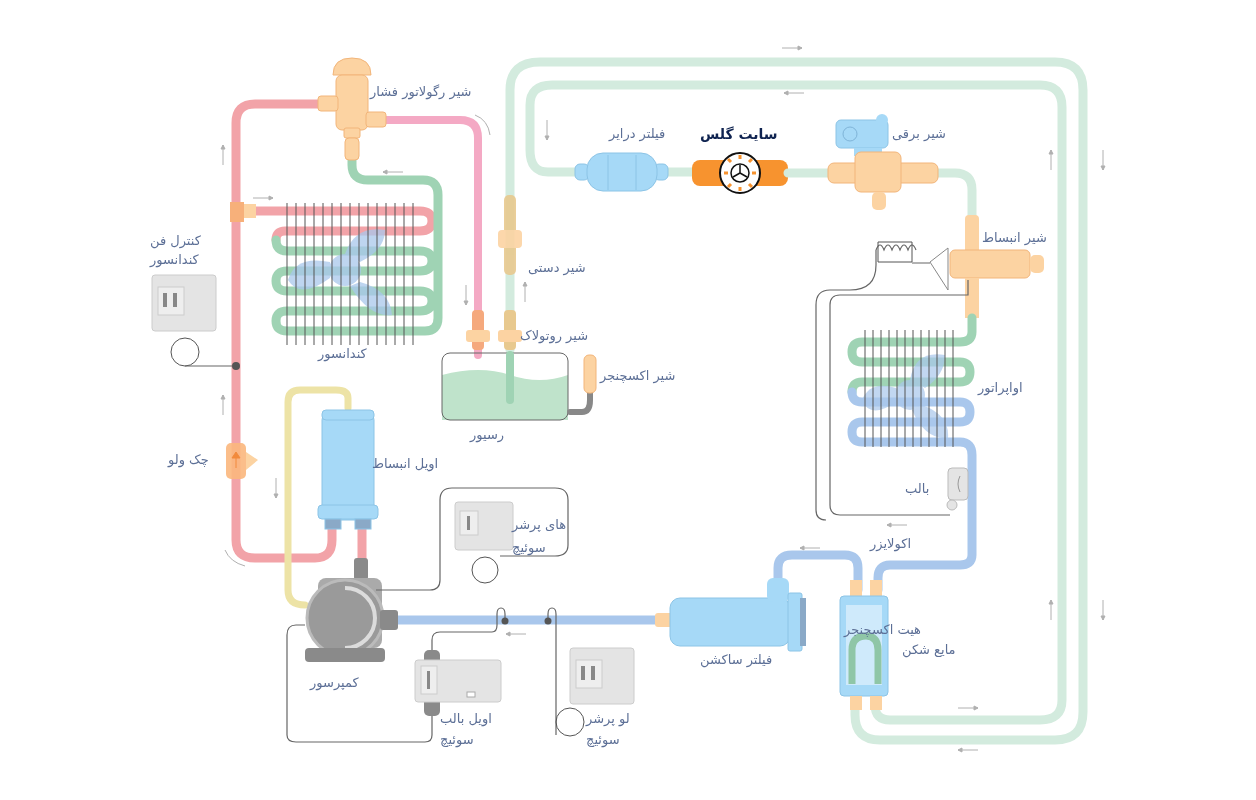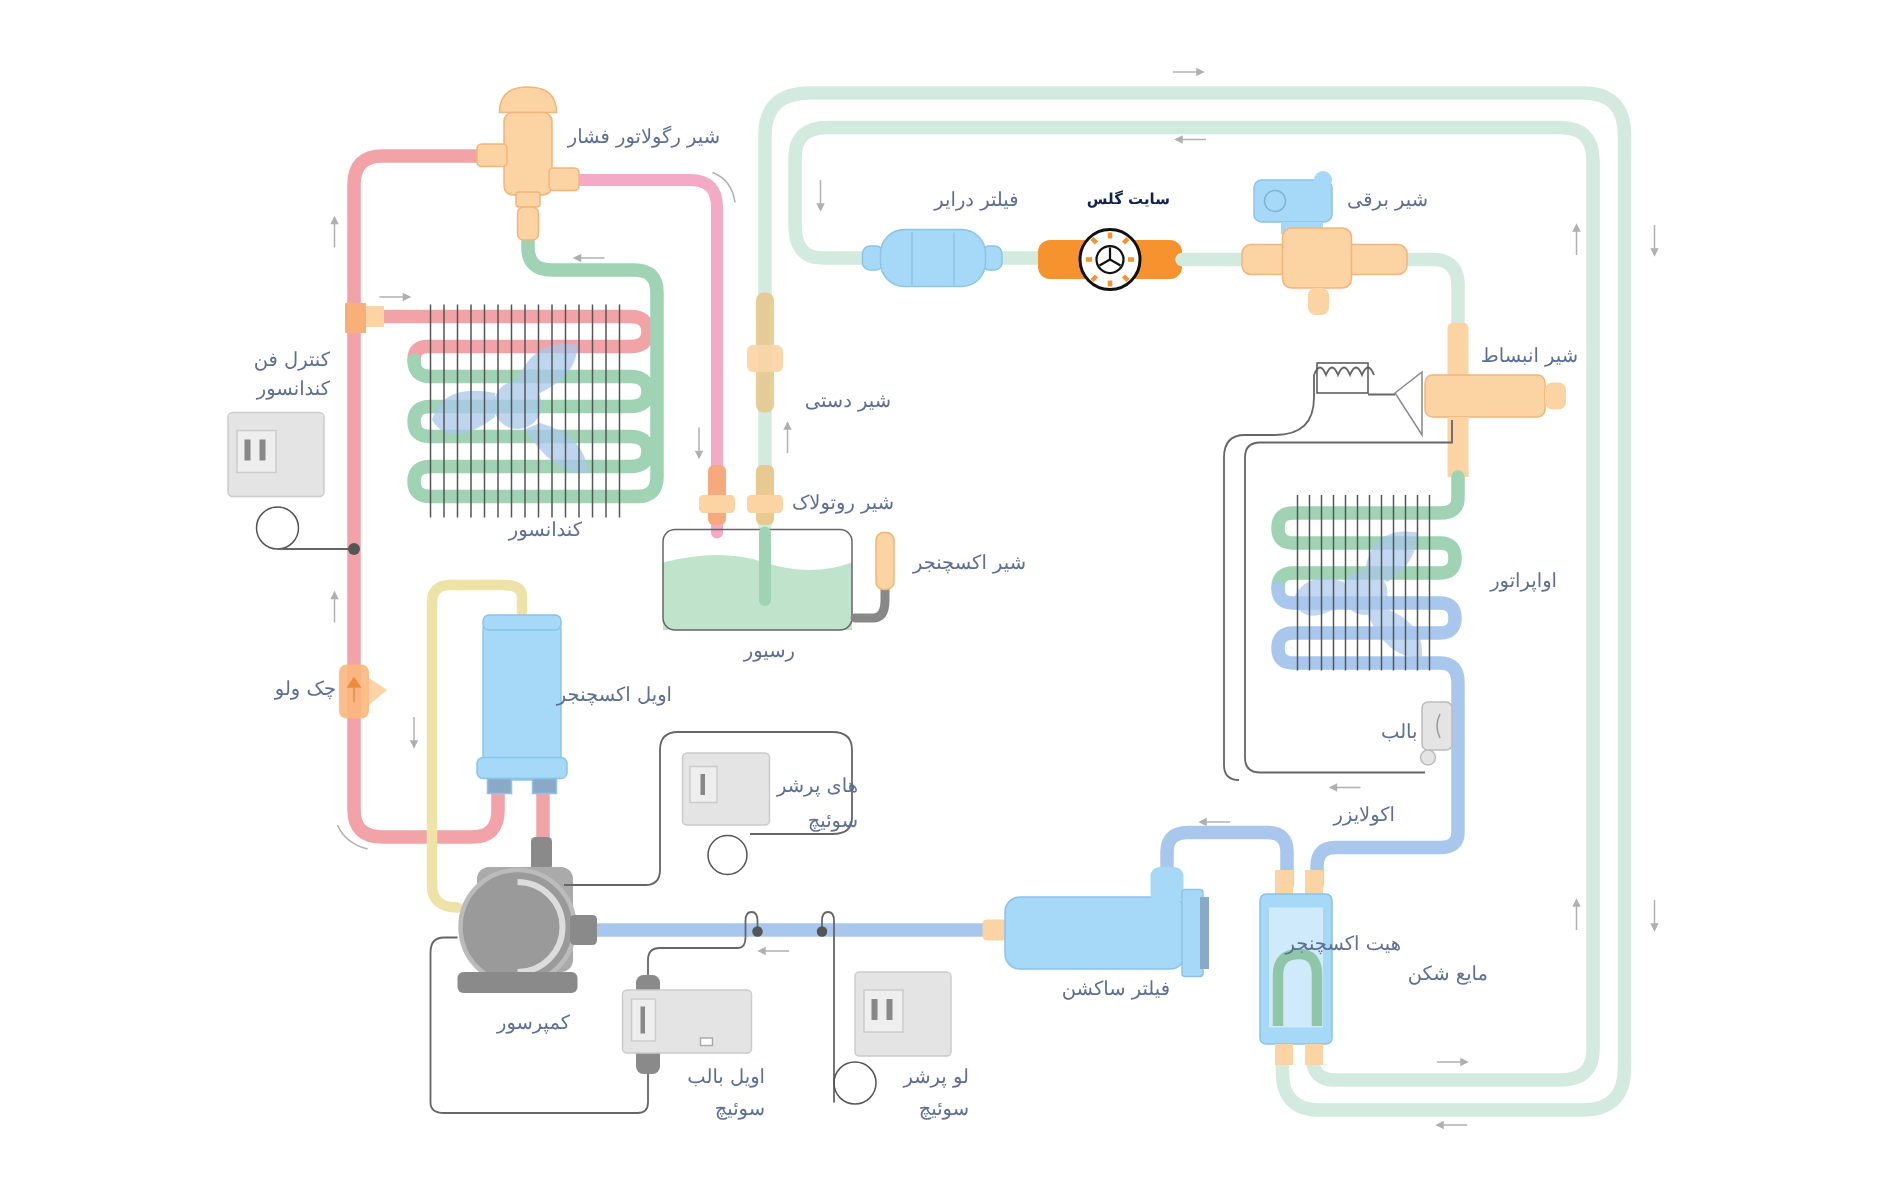--- a/index.html
+++ b/index.html
@@ -1,19 +1,19 @@
 <!DOCTYPE html>
 <html><head>
 <meta charset="utf-8">
 <style>
   html, body { margin:0; padding:0; background:#ffffff; }
   body { width:1256px; height:800px; position:relative; overflow:hidden; font-family:"DejaVu Sans", sans-serif; }
   #diagram { position:absolute; left:0; top:0; width:1256px; height:800px; }
-  .lbl { position:absolute; color:#5c6f96; font-size:13px; direction:rtl; text-align:right; white-space:nowrap; line-height:20px; }
-  .lbl.dark { color:#0f2350; font-weight:bold; font-size:10px; }
+  .lbl { position:absolute; color:#5c6f96; font-size:13px; direction:rtl; text-align:left; white-space:nowrap; line-height:20px; }
+  .lbl.dark { color:#0f2350; font-weight:bold; font-size:14px; }
   .pipe { fill:none; stroke-linecap:round; stroke-linejoin:round; }
   .wire { fill:none; stroke:#666; stroke-width:1.2; }
   .fin { stroke:#555; stroke-width:1; }
 </style>
 </head>
 <body>
 
 <svg id="diagram" viewBox="0 0 1256 800" xmlns="http://www.w3.org/2000/svg">
 
   <g>
@@ -327,21 +327,21 @@
 <div class="lbl" style="left:892px;top:124px;width:60px;">شیر برقی</div>
 <div class="lbl" style="left:982px;top:228px;width:70px;">شیر انبساط</div>
 <div class="lbl" style="left:528px;top:229px;width:66px;margin-top:29px;">شیر دستی</div>
 <div class="lbl" style="left:520px;top:326px;width:76px;">شیر روتولاک</div>
 <div class="lbl" style="left:600px;top:366px;width:84px;">شیر اکسچنجر</div>
 <div class="lbl" style="left:470px;top:425px;width:60px;">رسیور</div>
 <div class="lbl" style="left:150px;top:231px;width:70px;">کنترل فن</div>
 <div class="lbl" style="left:150px;top:250px;width:70px;">کندانسور</div>
 <div class="lbl" style="left:318px;top:344px;width:70px;">کندانسور</div>
 <div class="lbl" style="left:168px;top:450px;width:56px;">چک ولو</div>
-<div class="lbl" style="left:372px;top:454px;width:76px;">اویل اکسچنجر</div>
+<div class="lbl" style="left:372px;top:454px;width:76px;">اویل انبساط</div>
 <div class="lbl" style="left:512px;top:515px;width:60px;">های پرشر</div>
 <div class="lbl" style="left:512px;top:538px;width:60px;">سوئیچ</div>
 <div class="lbl" style="left:310px;top:673px;width:70px;">کمپرسور</div>
 <div class="lbl" style="left:440px;top:709px;width:70px;">اویل بالب</div>
 <div class="lbl" style="left:440px;top:730px;width:70px;">سوئیچ</div>
 <div class="lbl" style="left:586px;top:709px;width:60px;">لو پرشر</div>
 <div class="lbl" style="left:586px;top:730px;width:60px;">سوئیچ</div>
 <div class="lbl" style="left:700px;top:650px;width:80px;">فیلتر ساکشن</div>
 <div class="lbl" style="left:844px;top:620px;width:90px;">هیت اکسچنجر</div>
 <div class="lbl" style="left:890px;top:640px;width:90px;margin-left:12px;">مایع شکن</div>

